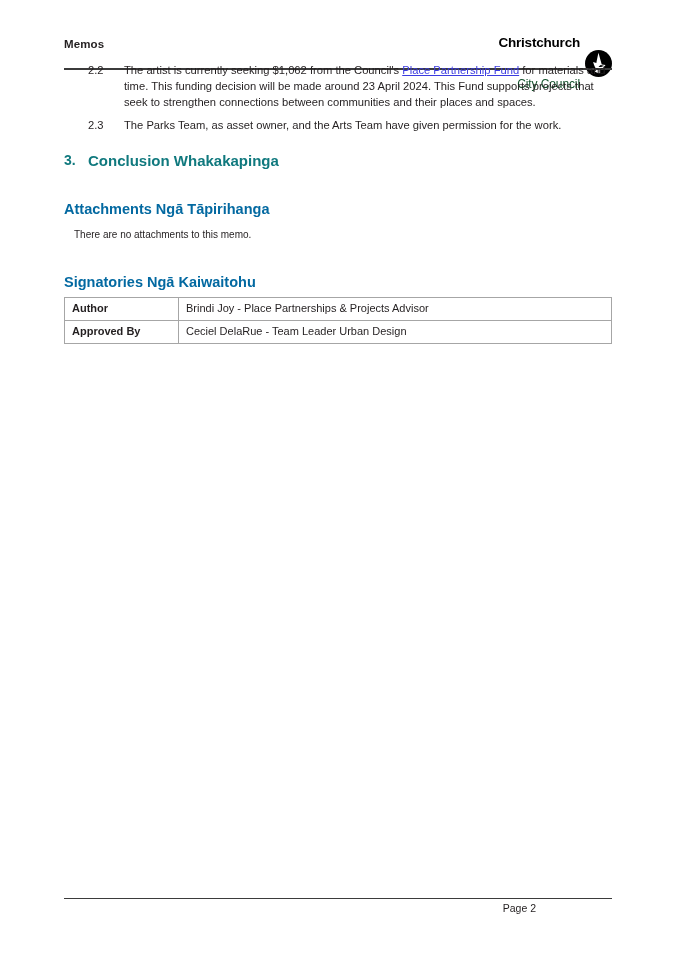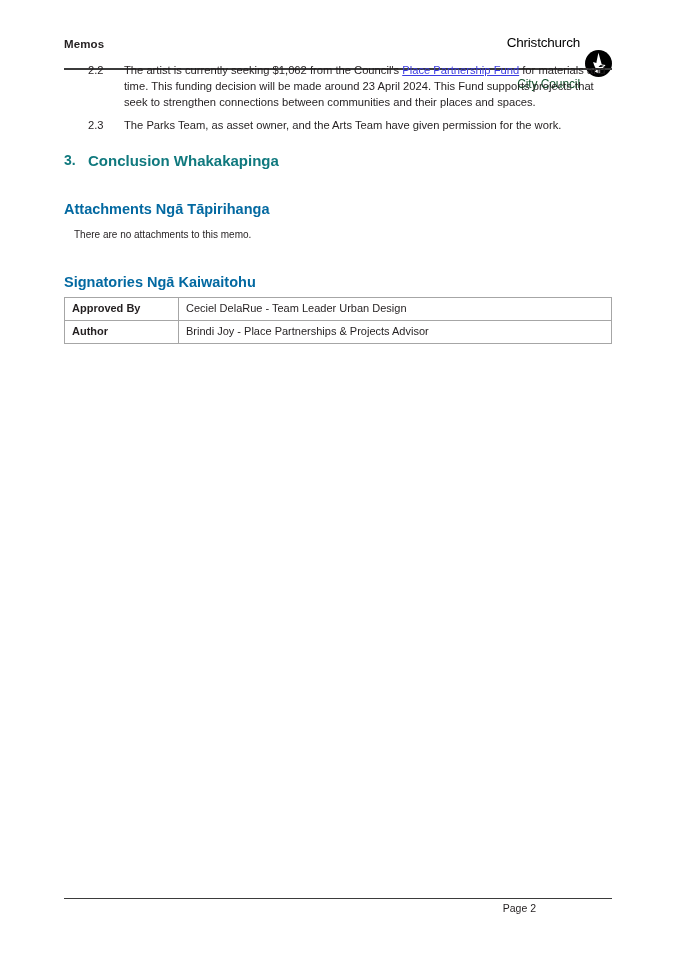--- a/index.html
+++ b/index.html
@@ -46,21 +46,21 @@
     display: flex;
     align-items: center;
     gap: 5px;
   }
   .logo-text {
     text-align: right;
     line-height: 1.02;
   }
   .logo-line1 {
     font-size: 13.5px;
-    font-weight: normal;
+    font-weight: bold;
     color: #000000;
     letter-spacing: -0.2px;
     display: block;
   }
   .logo-line2 {
     font-size: 12px;
     color: #14532d;
     letter-spacing: -0.1px;
     display: block;
     margin-top: 28px;
@@ -230,26 +230,26 @@
 
 
     <div class="teal-heading">Attachments Ngā Tāpirihanga</div>
     <p class="body-para">There are no attachments to this memo.</p>
 
     <div class="teal-heading">Signatories Ngā Kaiwaitohu</div>
 
     <table class="sig-table">
       <tbody>
         <tr>
+          <td class="sig-label">Author</td>
+          <td>Brindi Joy - Place Partnerships &amp; Projects Advisor</td>
+        </tr>
+        <tr>
           <td class="sig-label">Approved By</td>
           <td>Ceciel DelaRue - Team Leader Urban Design</td>
-        </tr>
-        <tr>
-          <td class="sig-label">Author</td>
-          <td>Brindi Joy - Place Partnerships &amp; Projects Advisor</td>
         </tr>
       </tbody>
     </table>
   </div>
 
   <div class="footer-rule"></div>
   <div class="footer-page">Page 2</div>
 
 </div>
 

